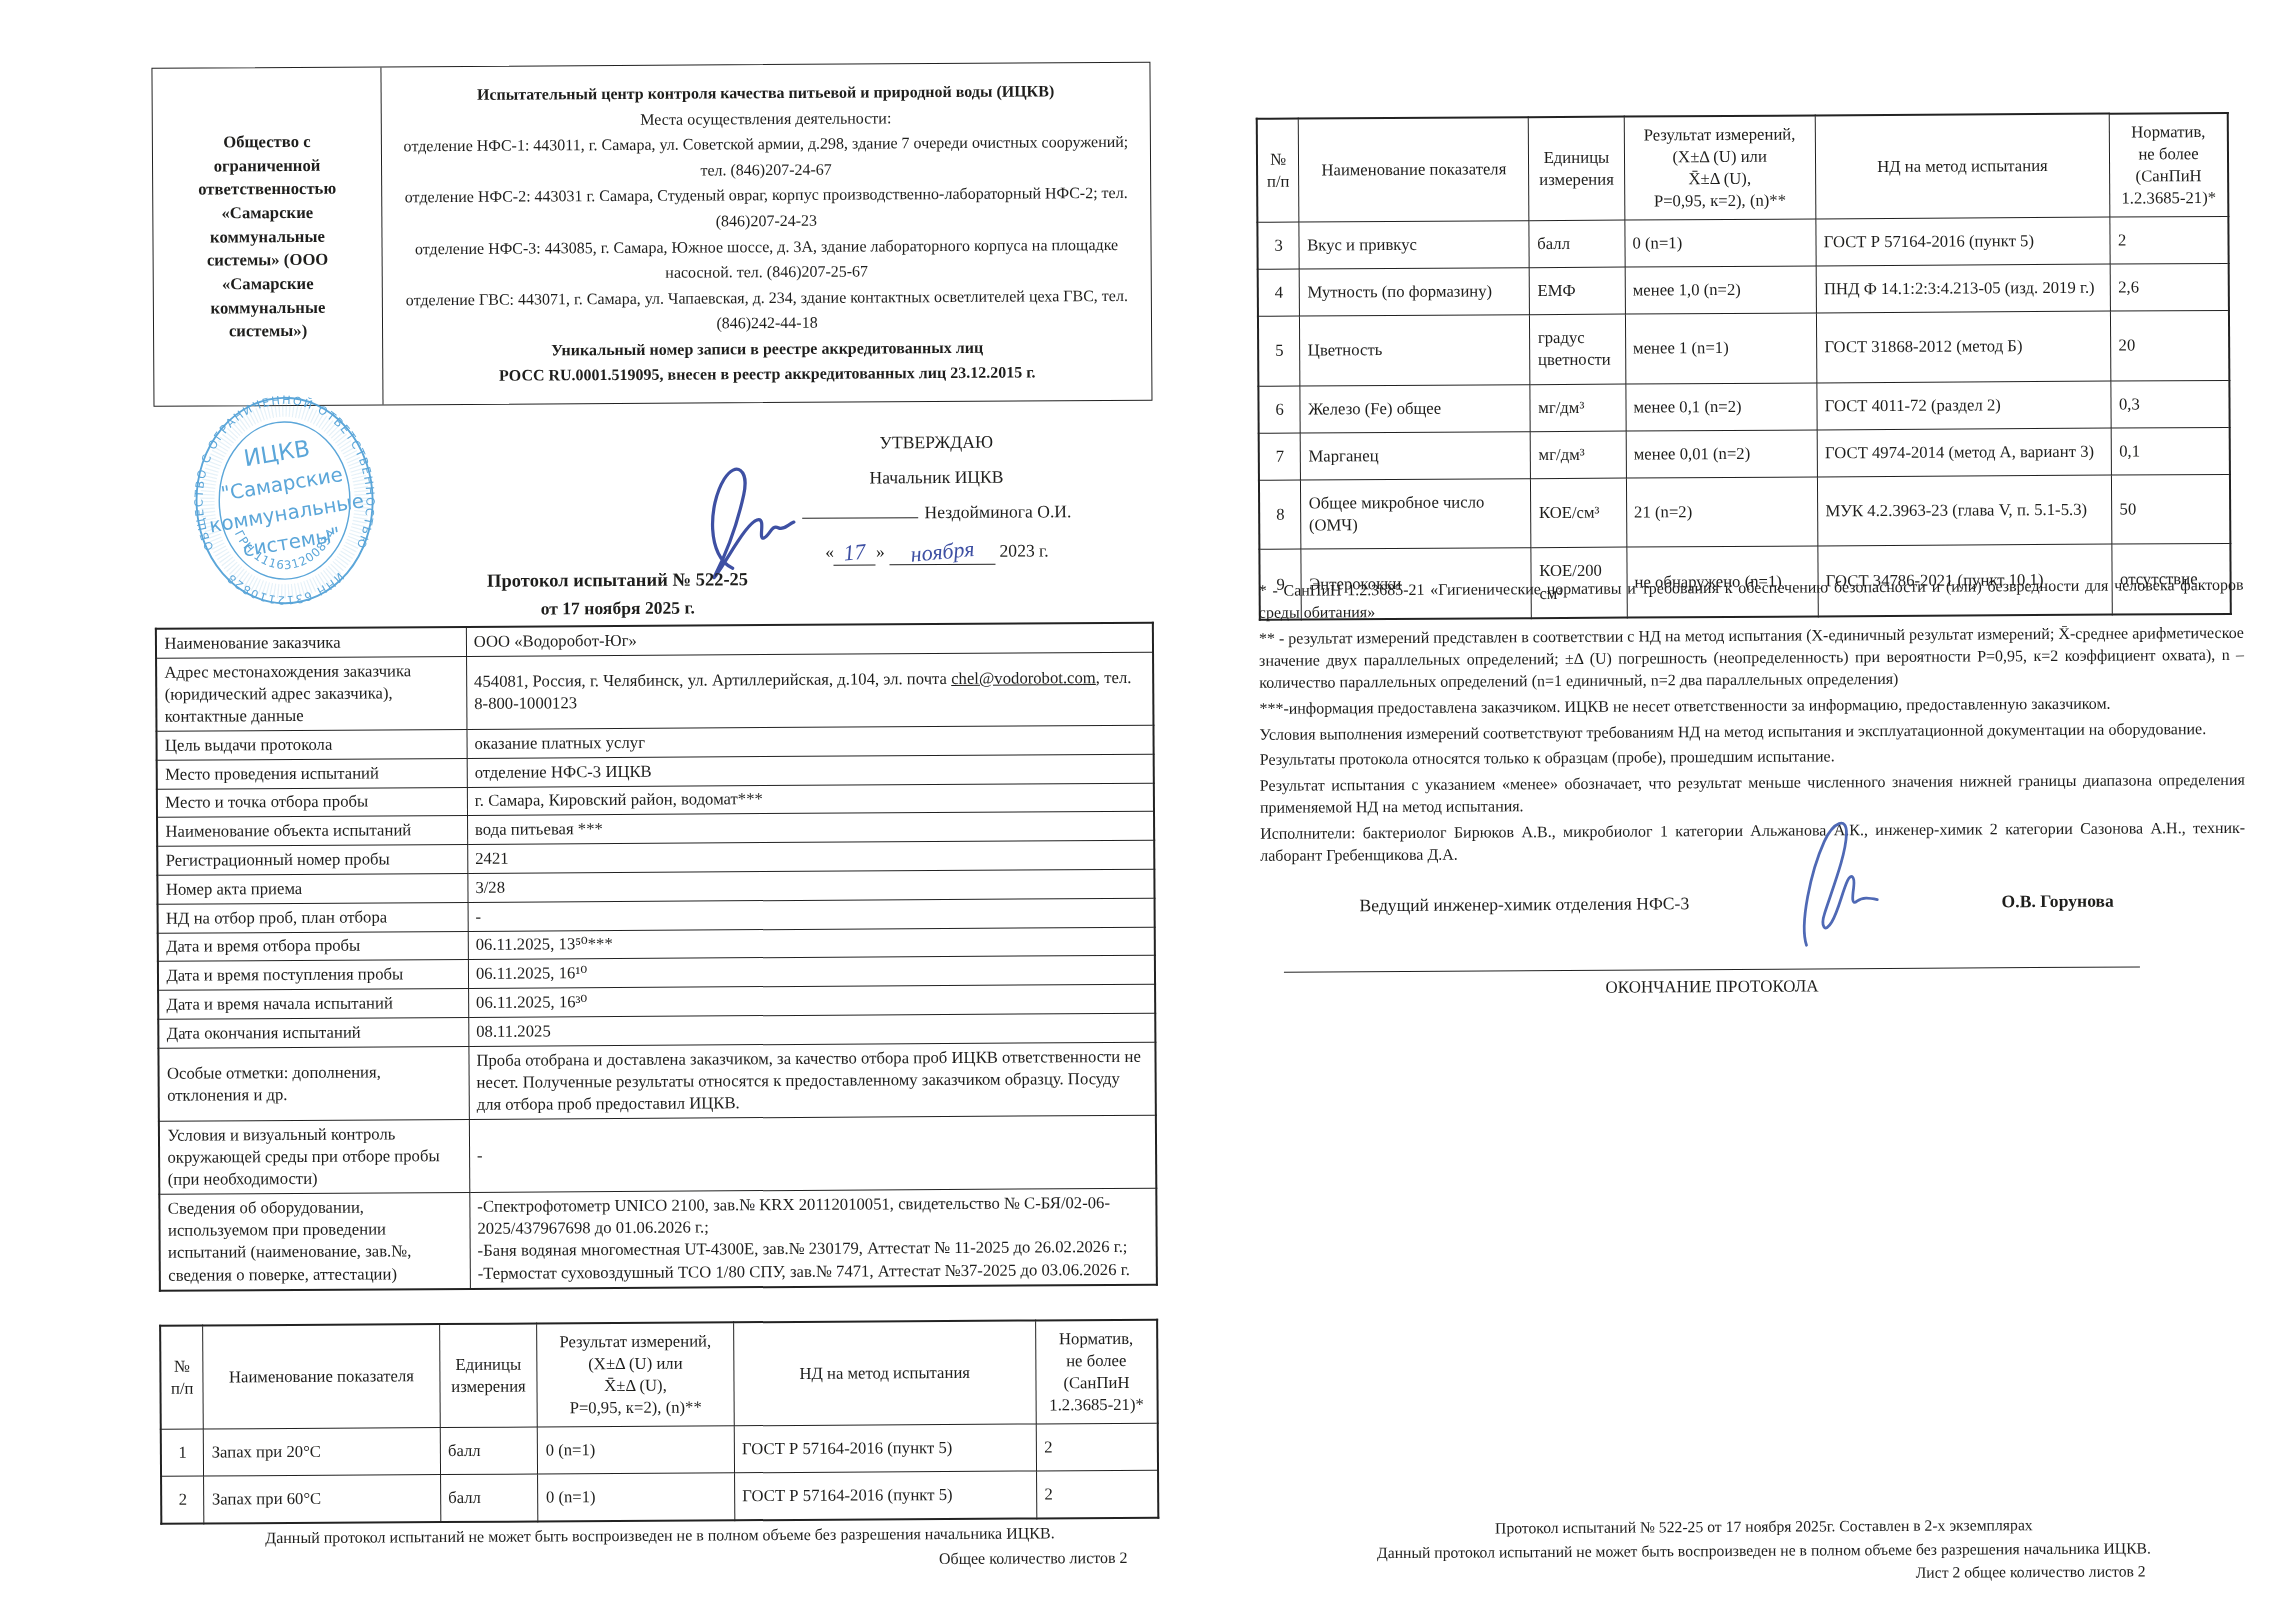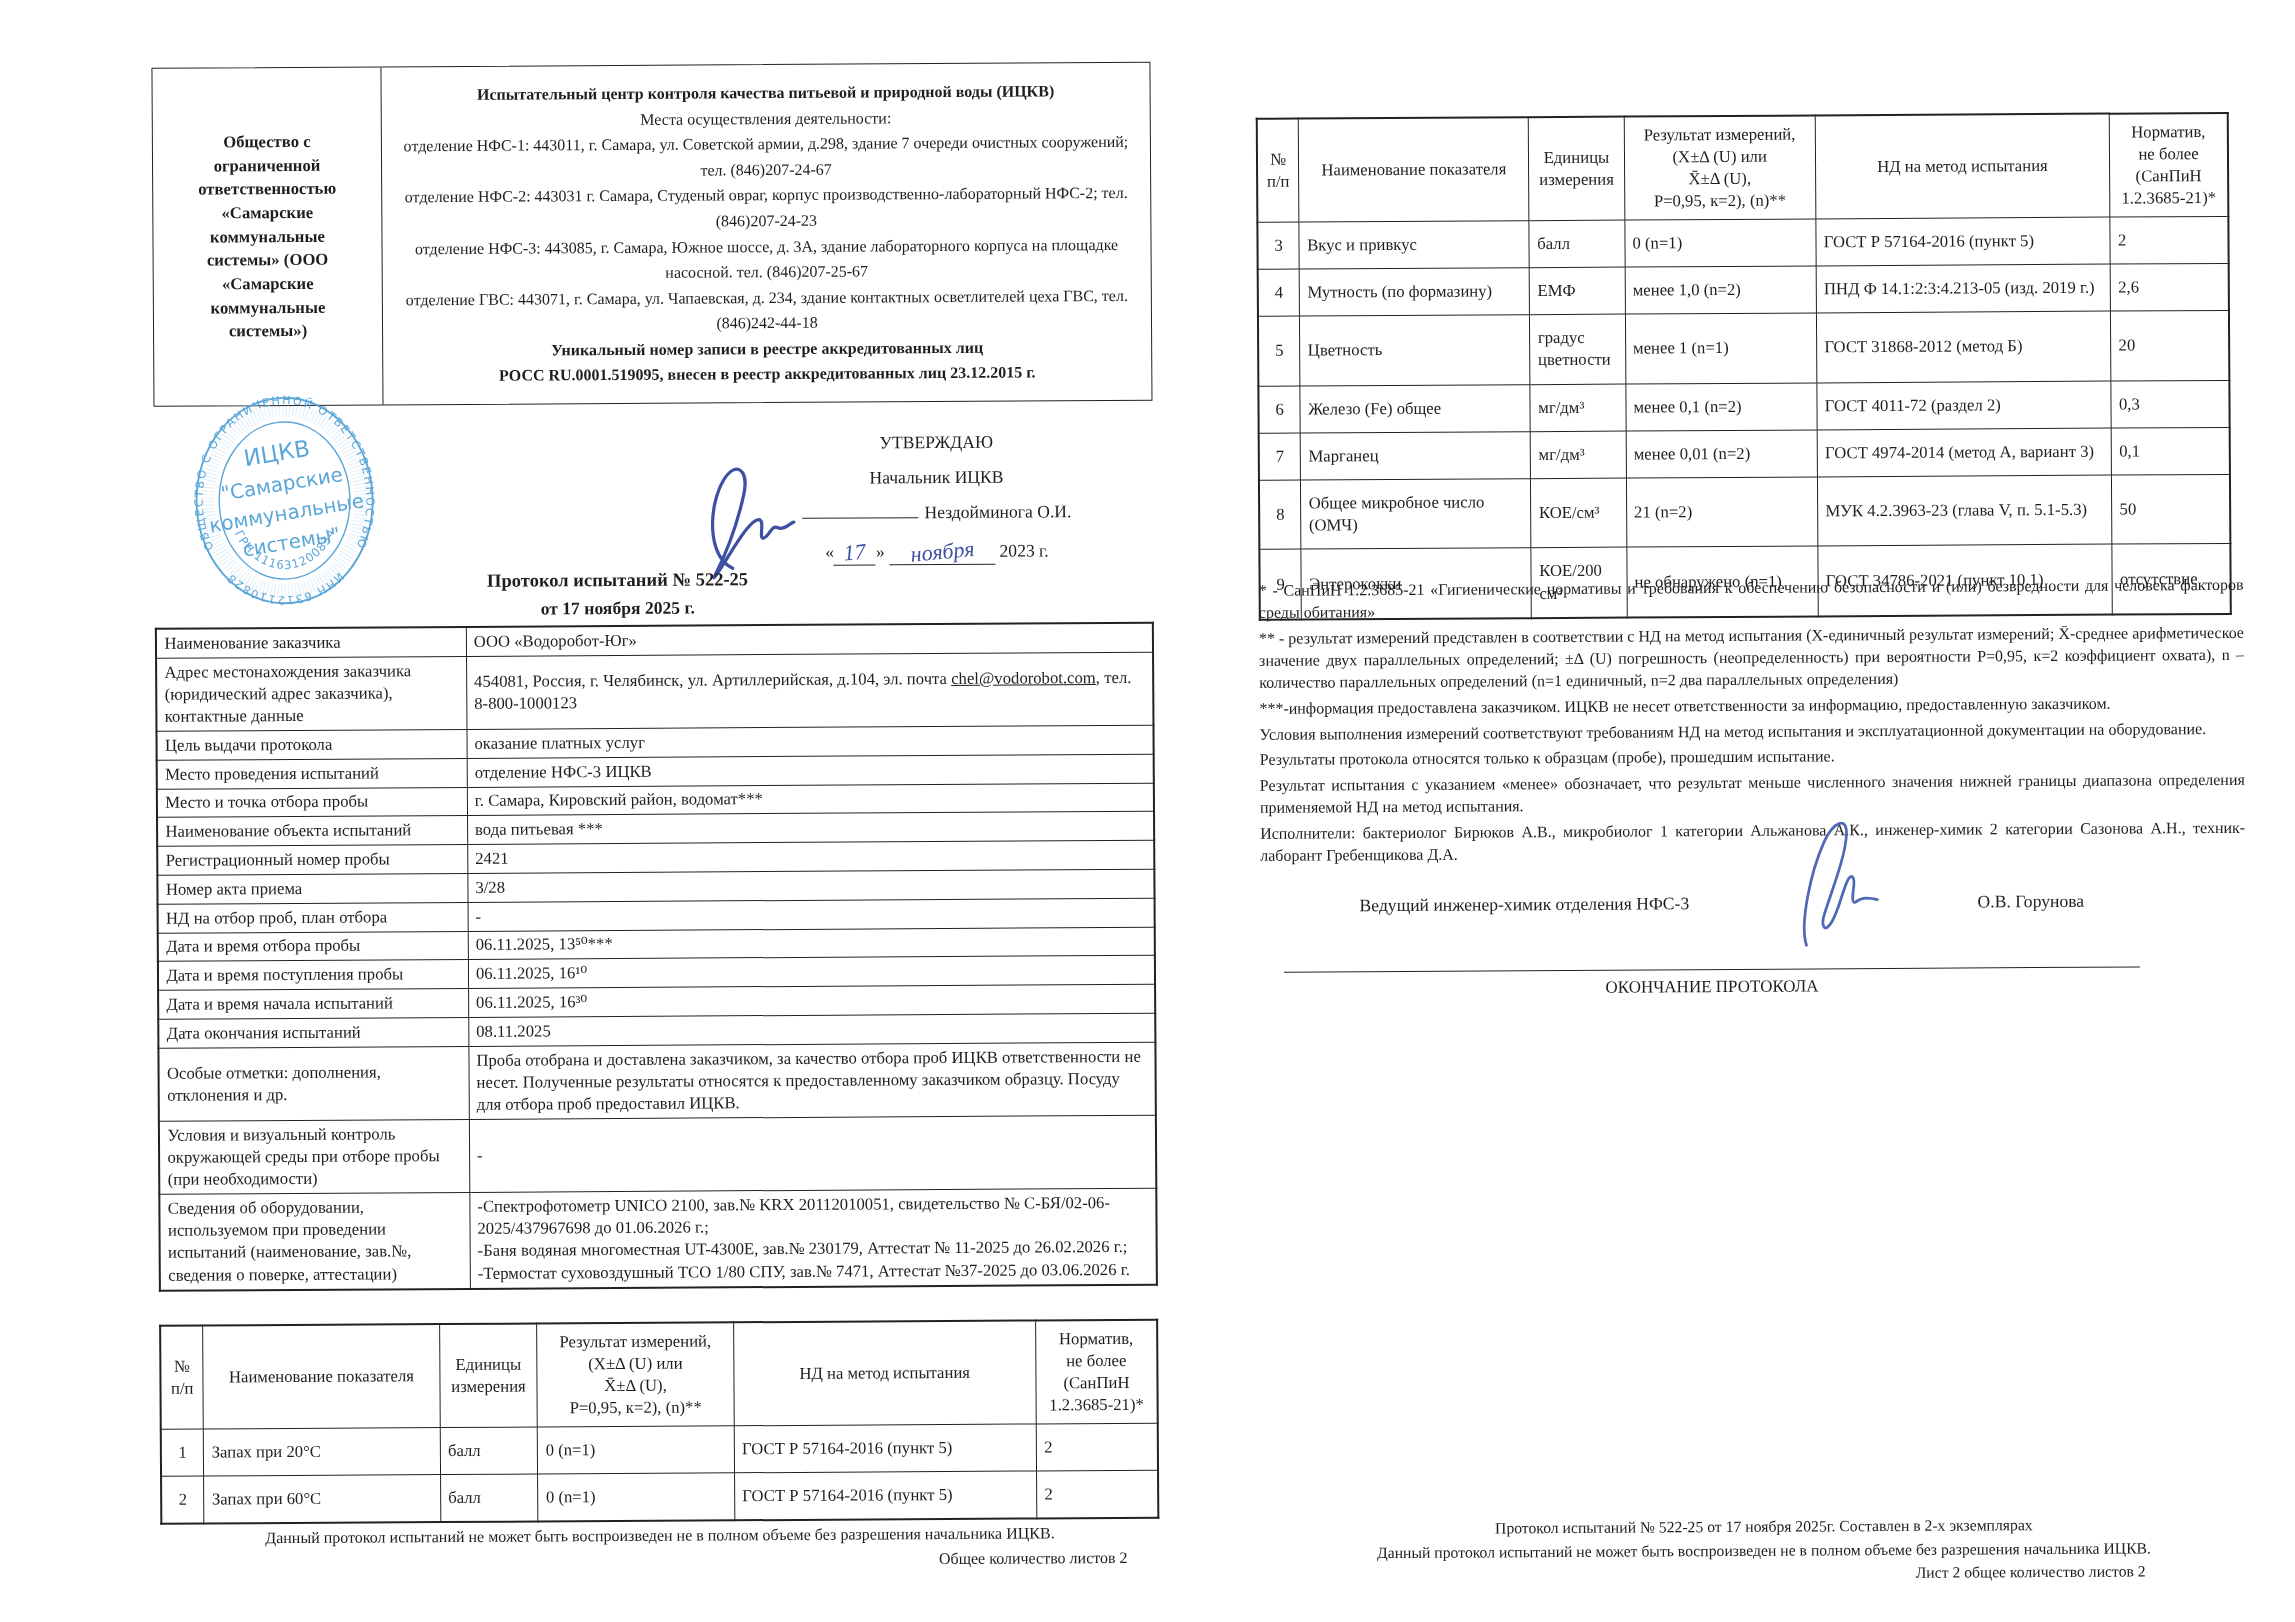--- a/index.html
+++ b/index.html
@@ -89,21 +89,21 @@
   .footer1 .l2 { text-align:right; padding-right:32px; margin-top:6.5px; }
 
   
   .notes {
     position:absolute; left:111px; top:577px; width:985px;
     font-size:16px; line-height:1.38; text-align:justify;
   }
   .notes p { margin:0 0 3.7px 0; }
   .sig-block { position:absolute; left:0; top:869px; width:1148px; height:102px; font-size:17.6px; }
   .sig-role { position:absolute; left:210px; top:24px; }
-  .sig-name { position:absolute; left:828px; top:24px; }
+  .sig-name { position:absolute; left:852px; top:24px;font-weight:bold; }
   .gorunova-sig { position:absolute; left:629px; top:-62px; width:120px; height:153px; }
   .end-rule { position:absolute; left:134px; top:969px; width:856px; border-top:1.9px solid #222; }
   .end-label { position:absolute; left:134px; top:977px; width:856px; text-align:center; font-size:17px; }
   .footer2 { position:absolute; left:111px; top:1518px; width:999px; font-size:15.7px; }
   .footer2 .l1 { text-align:center; }
   .footer2 .l2 { text-align:center; margin-top:5.6px; }
   .footer2 .l3 { text-align:right; padding-right:118px; margin-top:5.6px; }
 </style>
 </head>
 <body>

